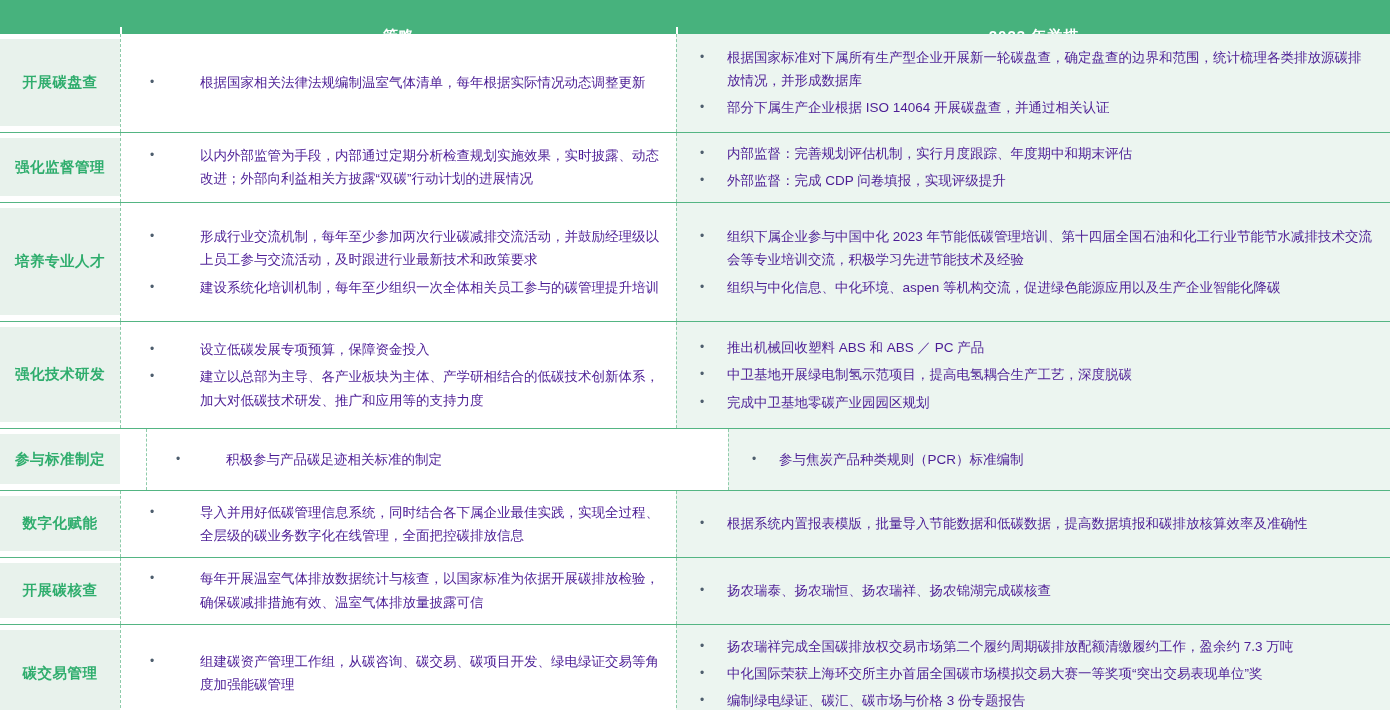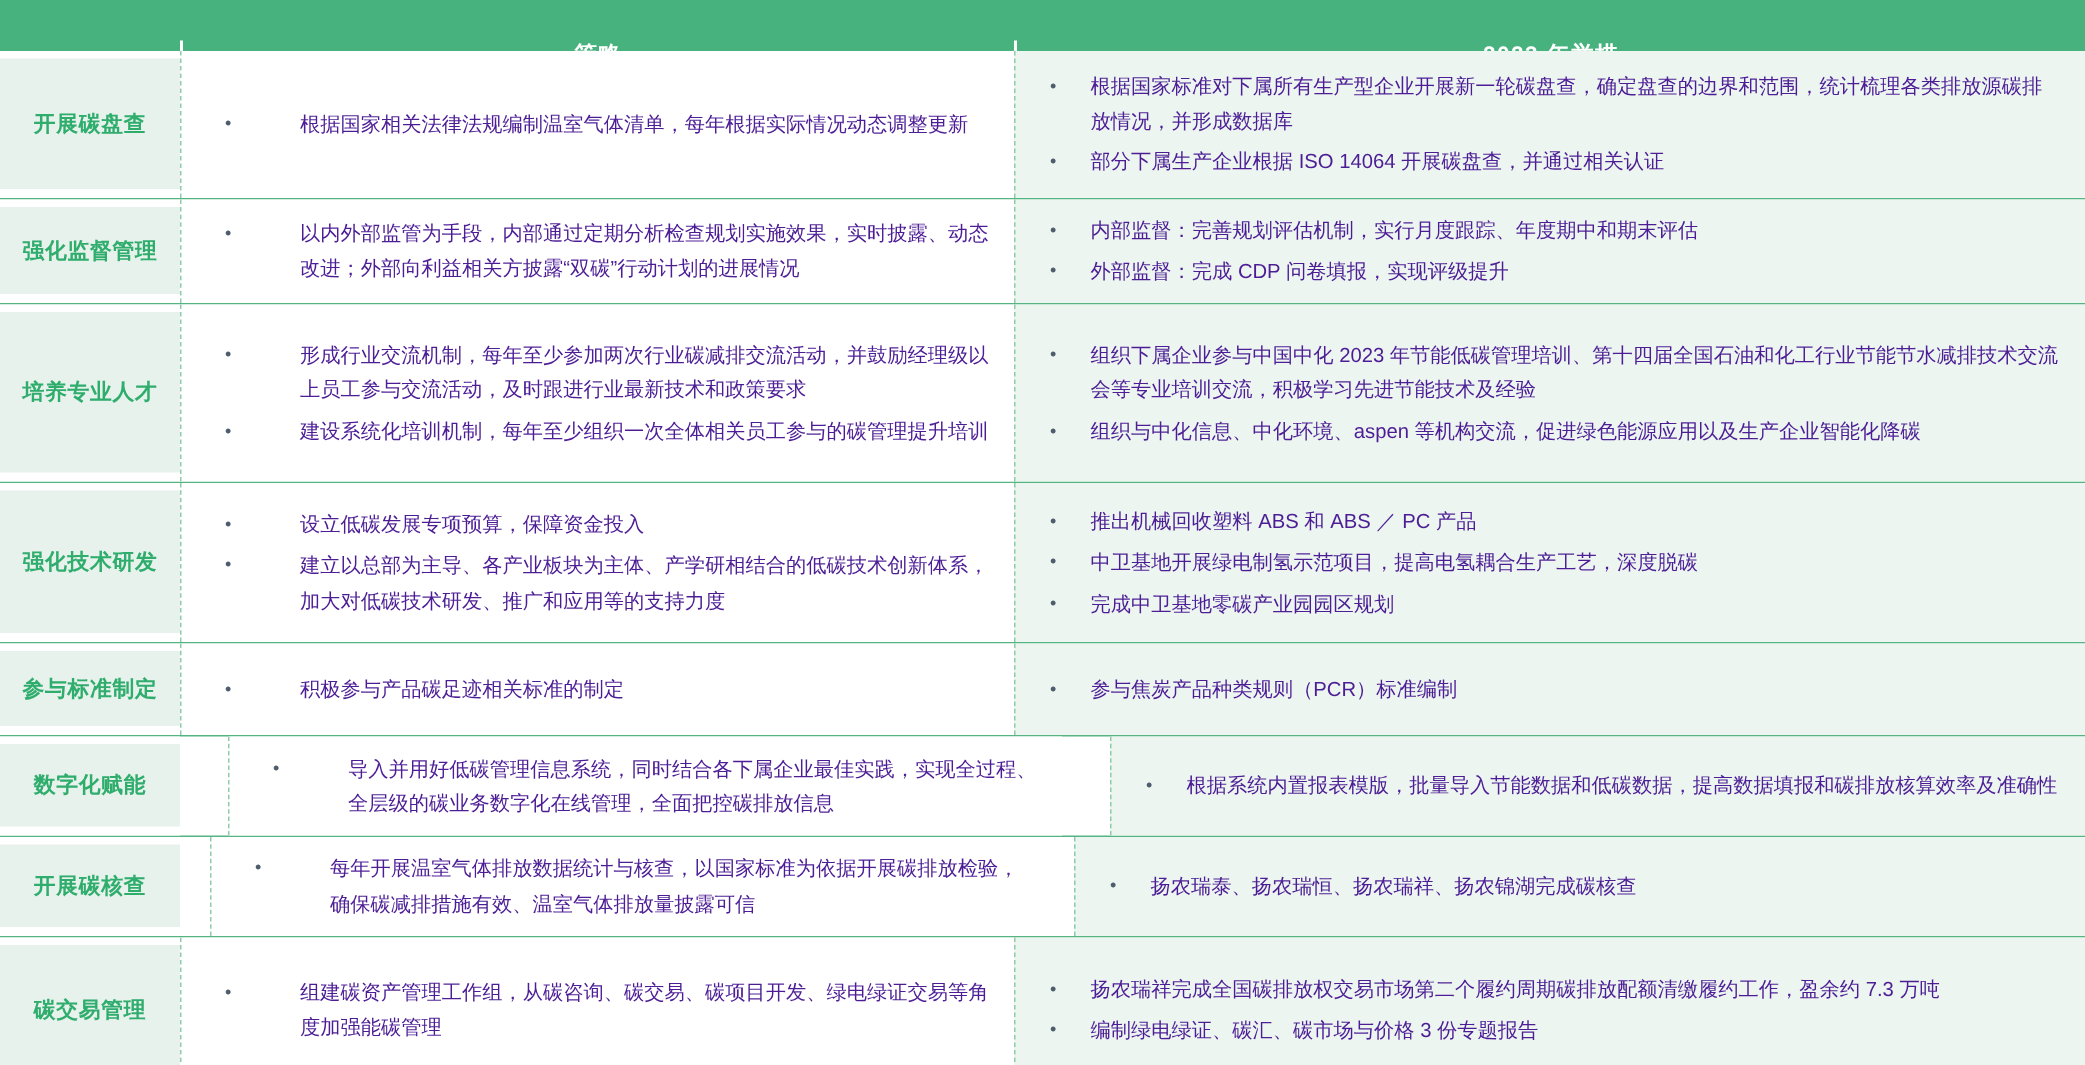--- a/index.html
+++ b/index.html
@@ -33,23 +33,23 @@
   .row {
     display: grid;
     grid-template-columns: 120px 556px 1fr;
   }
   .row + .row { border-top: 1px solid #54b583; }
 
   #rows .row:nth-child(1) { min-height: 98px; }
   #rows .row:nth-child(2) { min-height: 65px; }
   #rows .row:nth-child(3) { min-height: 118px; }
   #rows .row:nth-child(4) { min-height: 106px; }
-  #rows .row:nth-child(5) { min-height: 61px; }
-  #rows .row:nth-child(6) { min-height: 66px; gap: 32px; }
-  #rows .row:nth-child(7) { min-height: 61px; gap: 20px; }
+  #rows .row:nth-child(5) { min-height: 61px; gap: 26px; }
+  #rows .row:nth-child(6) { min-height: 66px; }
+  #rows .row:nth-child(7) { min-height: 61px; }
   #rows .row:nth-child(8) { min-height: 98px; }
 
   .cell { display: flex; align-items: center; box-sizing: border-box; }
 
   .cell-label { background: #ffffff; }
   .label-inner {
     flex: 1;
     align-self: stretch;
     margin: 5px 0 6px 0;
     background: #e8f2ec;
@@ -253,18 +253,19 @@
       </div>
     </div>
     <div class="cell cell-strategy">
       <ul class="bullets">
             <li>组建碳资产管理工作组，从碳咨询、碳交易、碳项目开发、绿电绿证交易等角度加强能碳管理</li>
           </ul>
     </div>
     <div class="cell cell-measures">
       <ul class="bullets">
             <li>扬农瑞祥完成全国碳排放权交易市场第二个履约周期碳排放配额清缴履约工作，盈余约 7.3 万吨</li>
+            <li>中化国际荣获上海环交所主办首届全国碳市场模拟交易大赛一等奖项“突出交易表现单位”奖</li>
             <li>编制绿电绿证、碳汇、碳市场与价格 3 份专题报告</li>
           </ul>
     </div>
   </div>
 </div>
 </div>
 
 </body></html>

